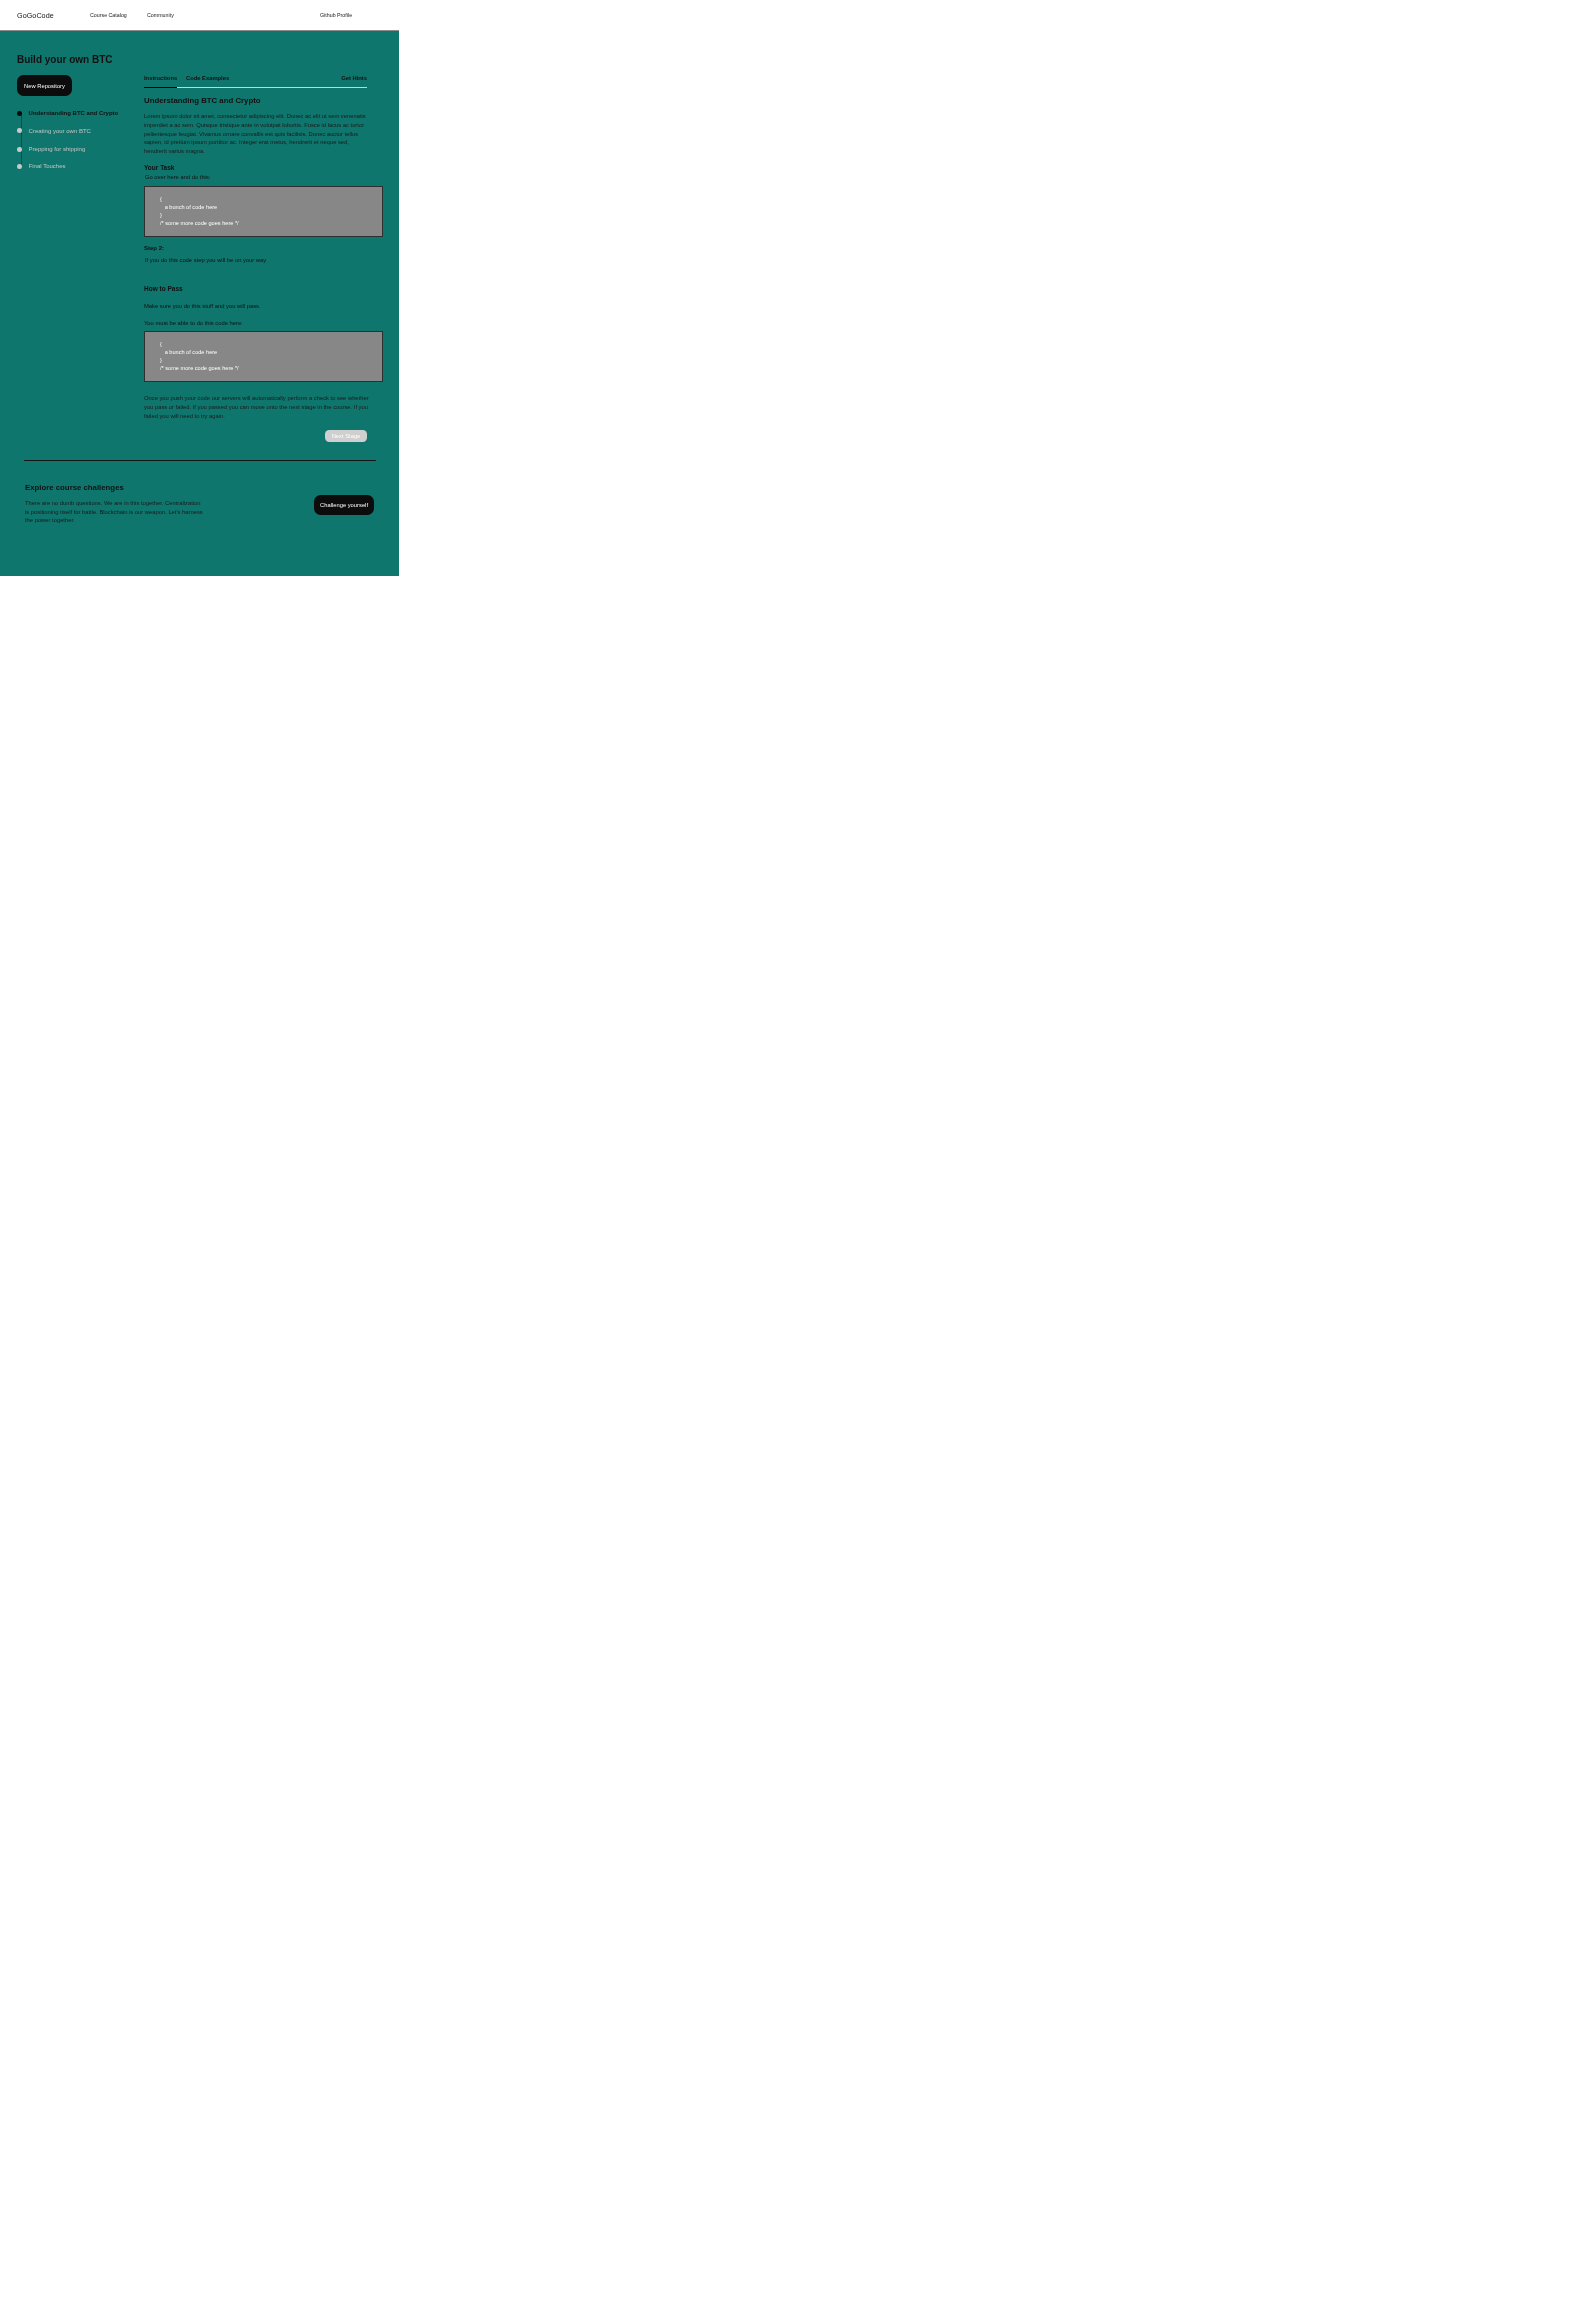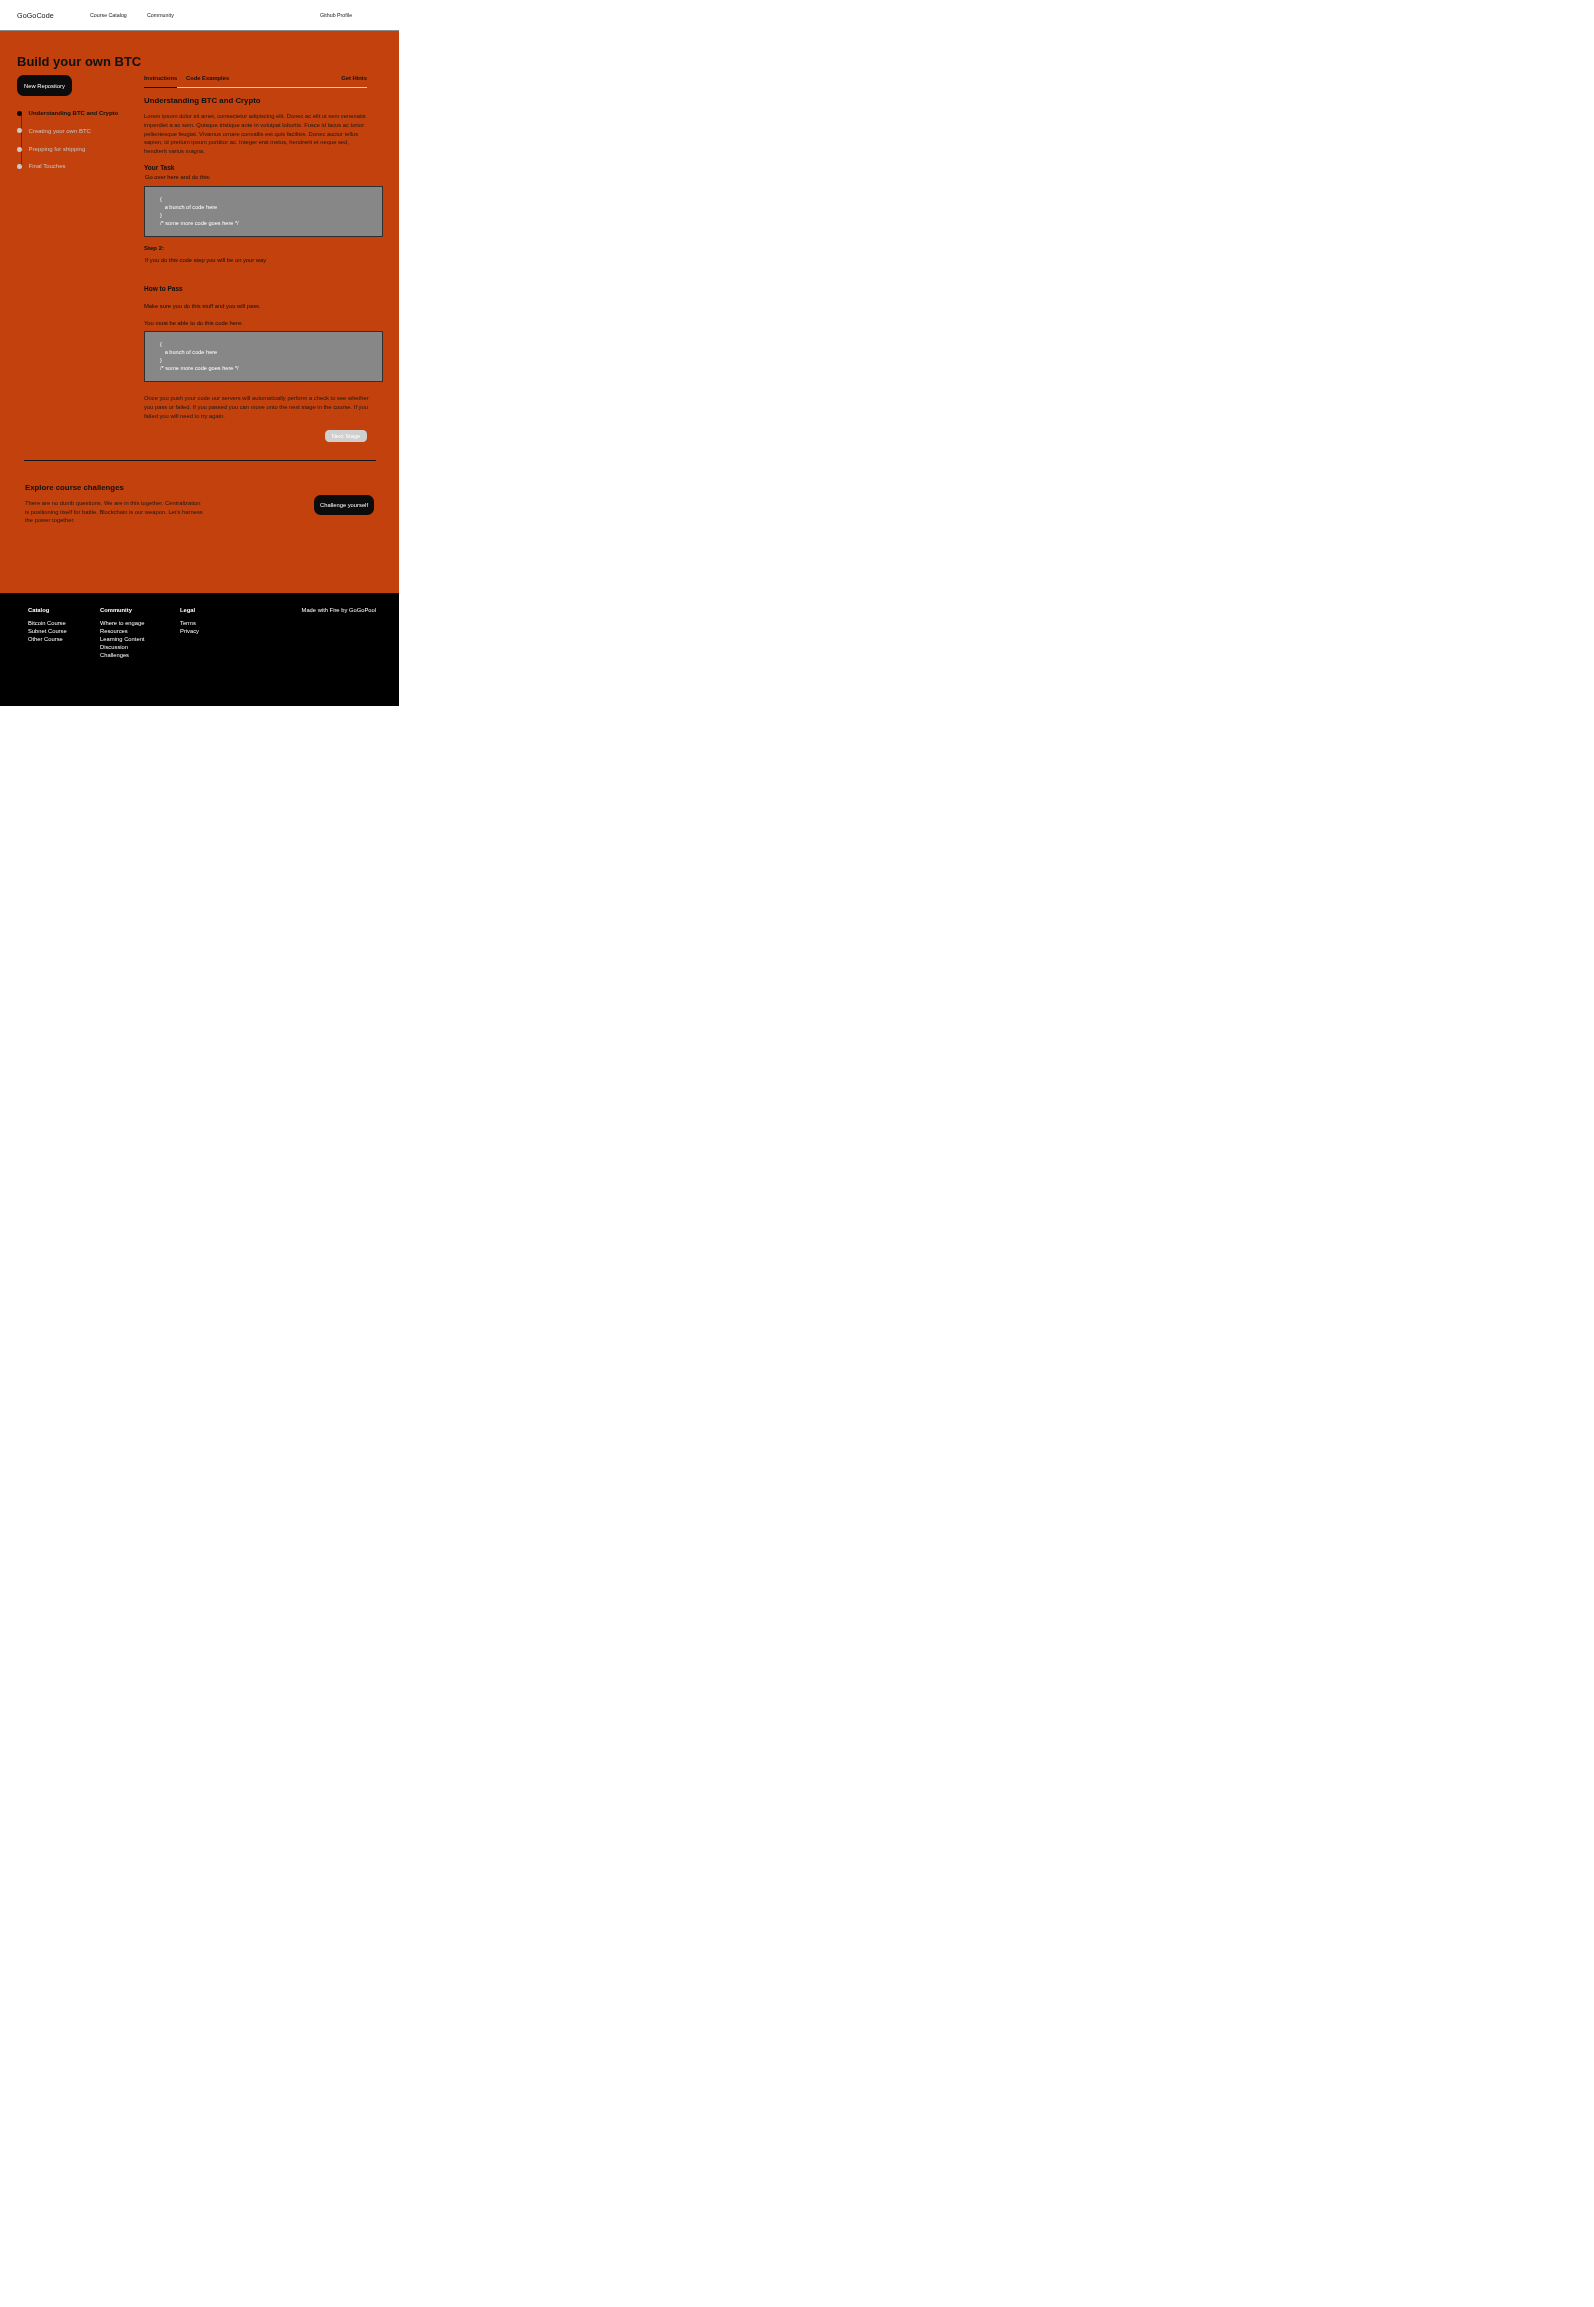--- a/index.html
+++ b/index.html
@@ -1,28 +1,28 @@
 <!DOCTYPE html>
 <html style="font-size:7.4px"><head>
 <meta charset="utf-8">
 <style>
   html,body{margin:0;padding:0;background:#fff;}
-  .page{position:relative;width:399px;height:706px;background:#c2410c;
+  .page{position:relative;width:399px;height:576px;background:#0f766e;
         font-family:"Liberation Sans",sans-serif;color:#111;overflow:hidden;}
 
   
   .navbar{position:absolute;left:0;top:0;width:399px;height:30px;border-bottom:0.5px solid #8c8c8c;background:#fff;}
   .nav-logo{position:absolute;left:17px;top:11px;font-size:7.2px;font-weight:500;letter-spacing:0.05px;cursor:pointer;}
   .nav-link{position:absolute;top:12px;font-size:5.3px;color:#1a1a1a;cursor:pointer;}
   .nav-link.catalog{left:90px;}
   .nav-link.community{left:147px;}
   .nav-link.github{left:320px;}
 
   
-  .page-title{position:absolute;left:17px;top:54px;font-size:13px;font-weight:700;}
+  .page-title{position:absolute;left:17px;top:54px;font-size:10px;font-weight:700;}
 
   
   .new-repo-btn{position:absolute;left:17px;top:75px;width:55px;height:21px;background:#0c0c0c;
                 border:none;border-radius:6.5px;color:#fff;font-size:5.8px;font-family:inherit;
                 display:flex;align-items:center;justify-content:center;cursor:pointer;}
   .stepper{position:absolute;left:17px;top:110px;width:129px;height:61px;}
   .stepper-line{position:absolute;left:3.7px;top:2.8px;width:0.7px;height:53px;background:#3a3a3a;}
   .step{position:absolute;left:0;height:6.5px;display:flex;align-items:center;cursor:pointer;}
   .step .bullet{width:4.6px;height:4.6px;border-radius:50%;margin-right:7px;flex:0 0 auto;position:relative;z-index:2;}
   .step.active .bullet{background:#0c0c0c;}

